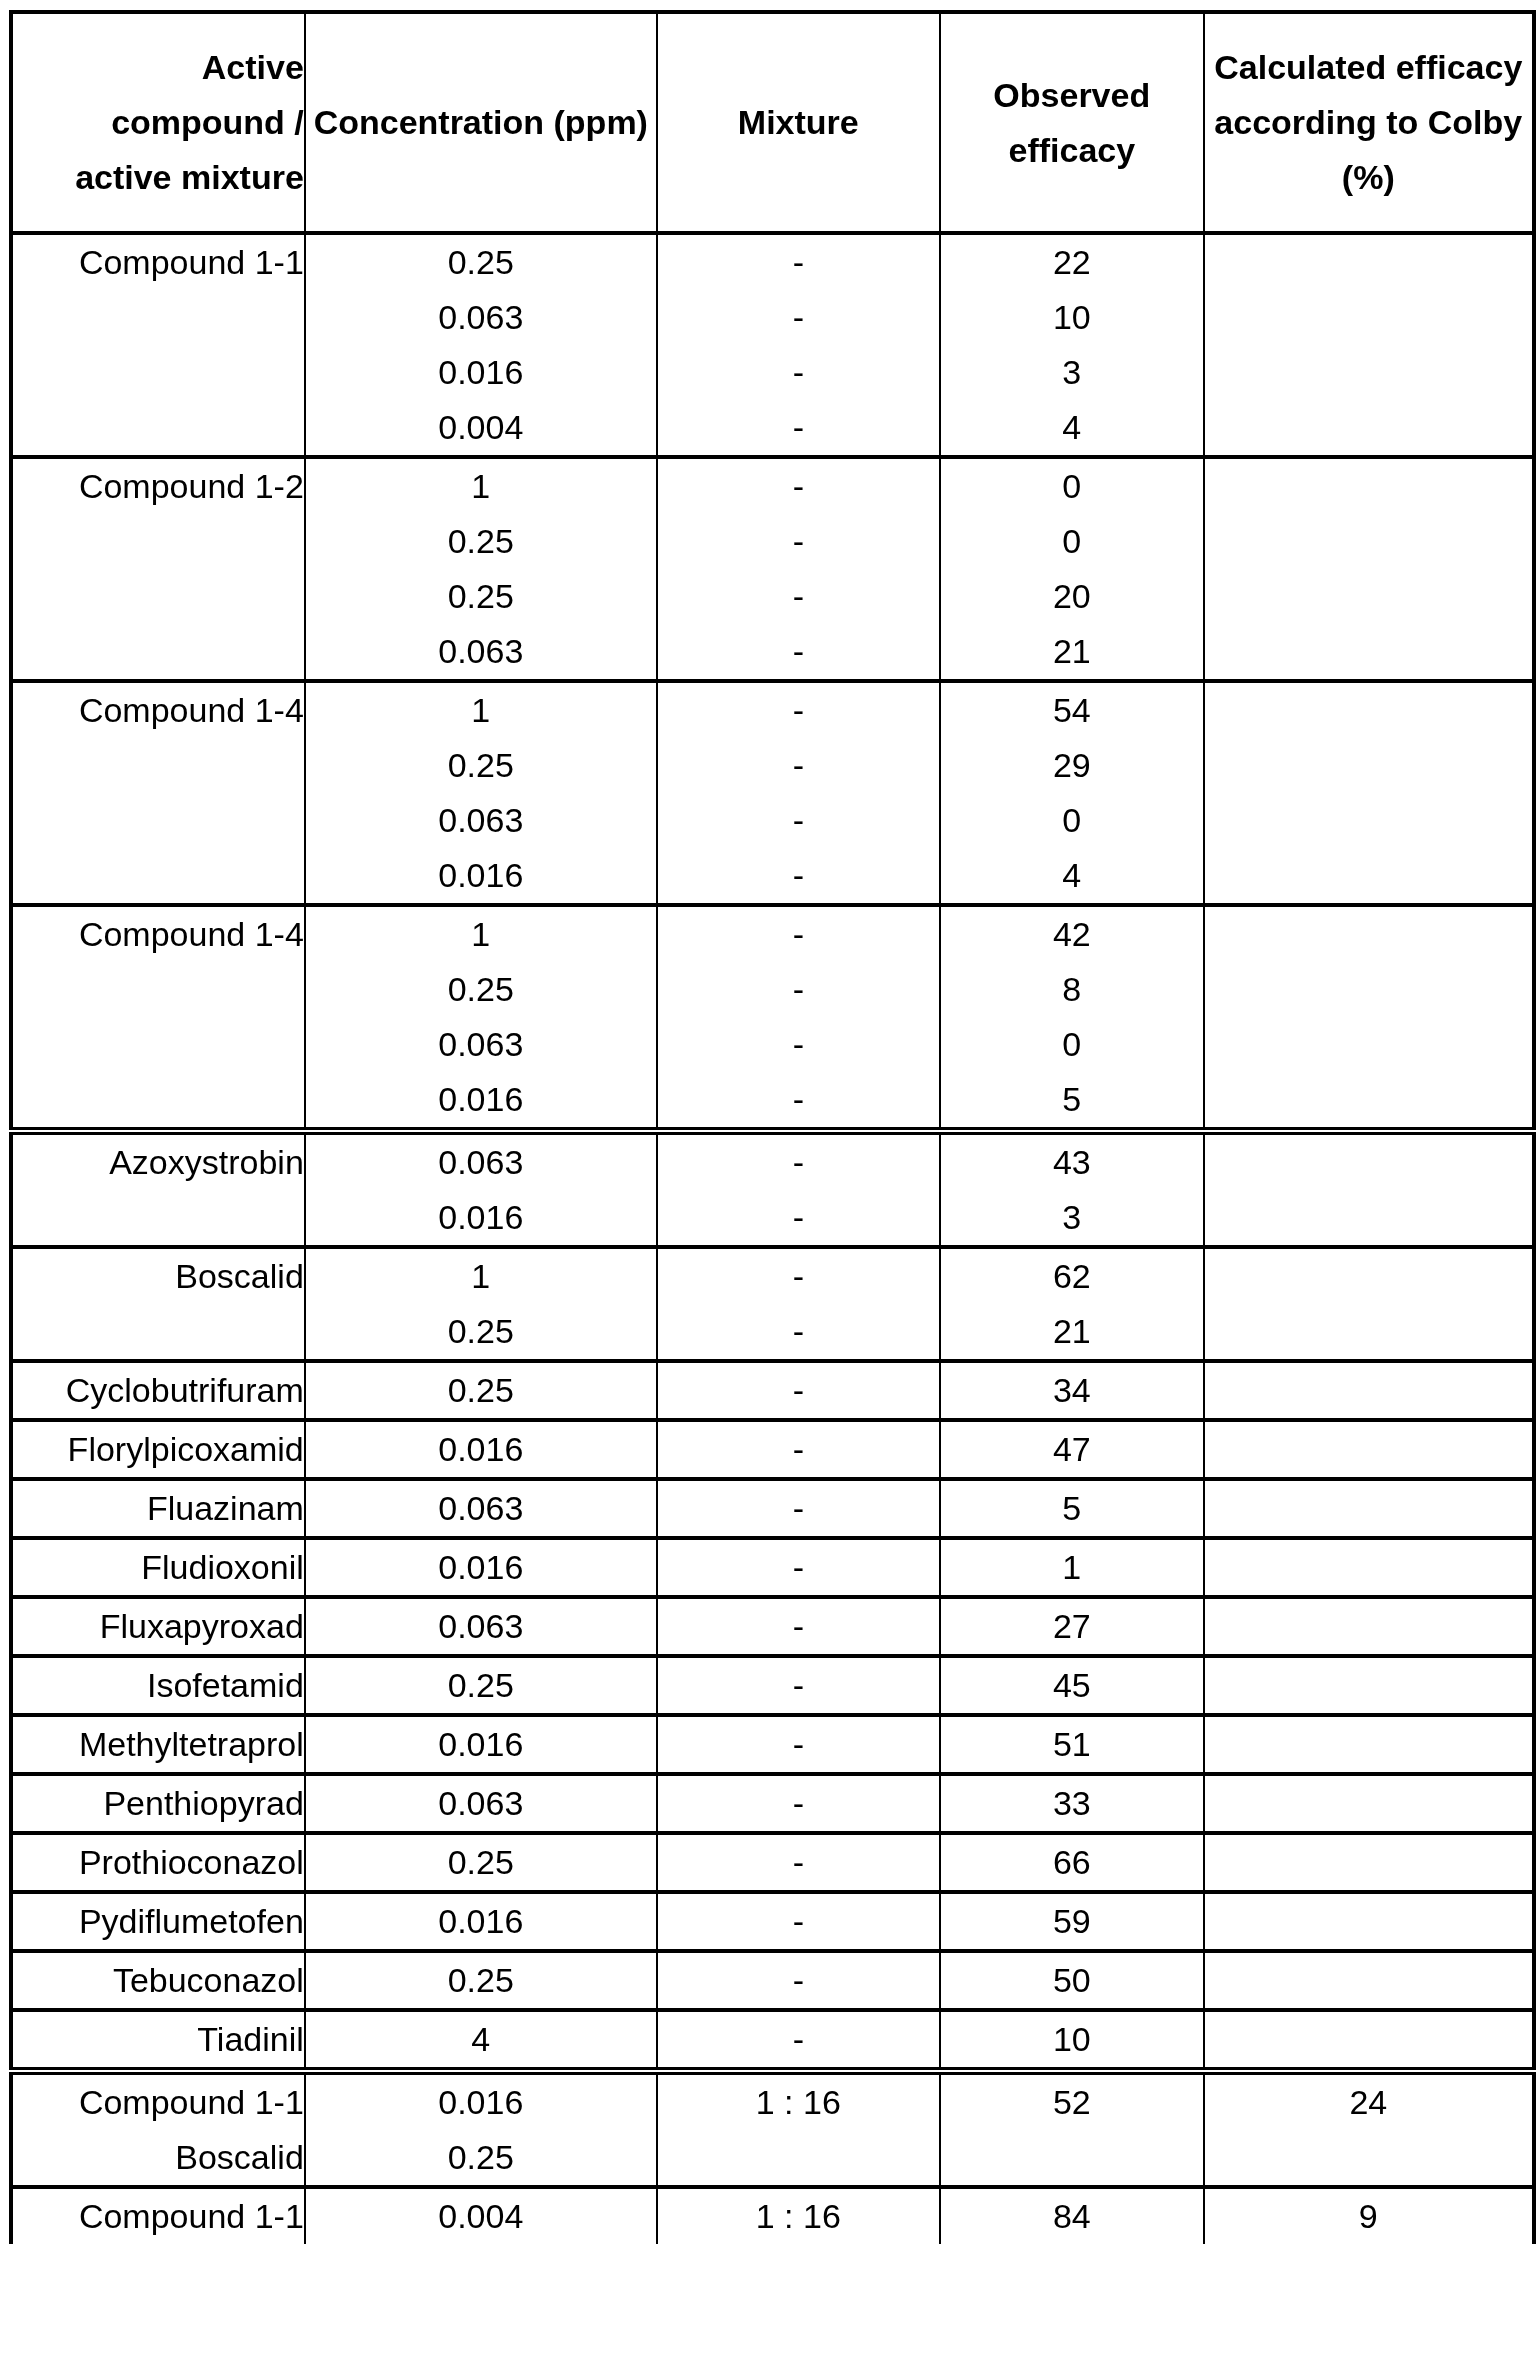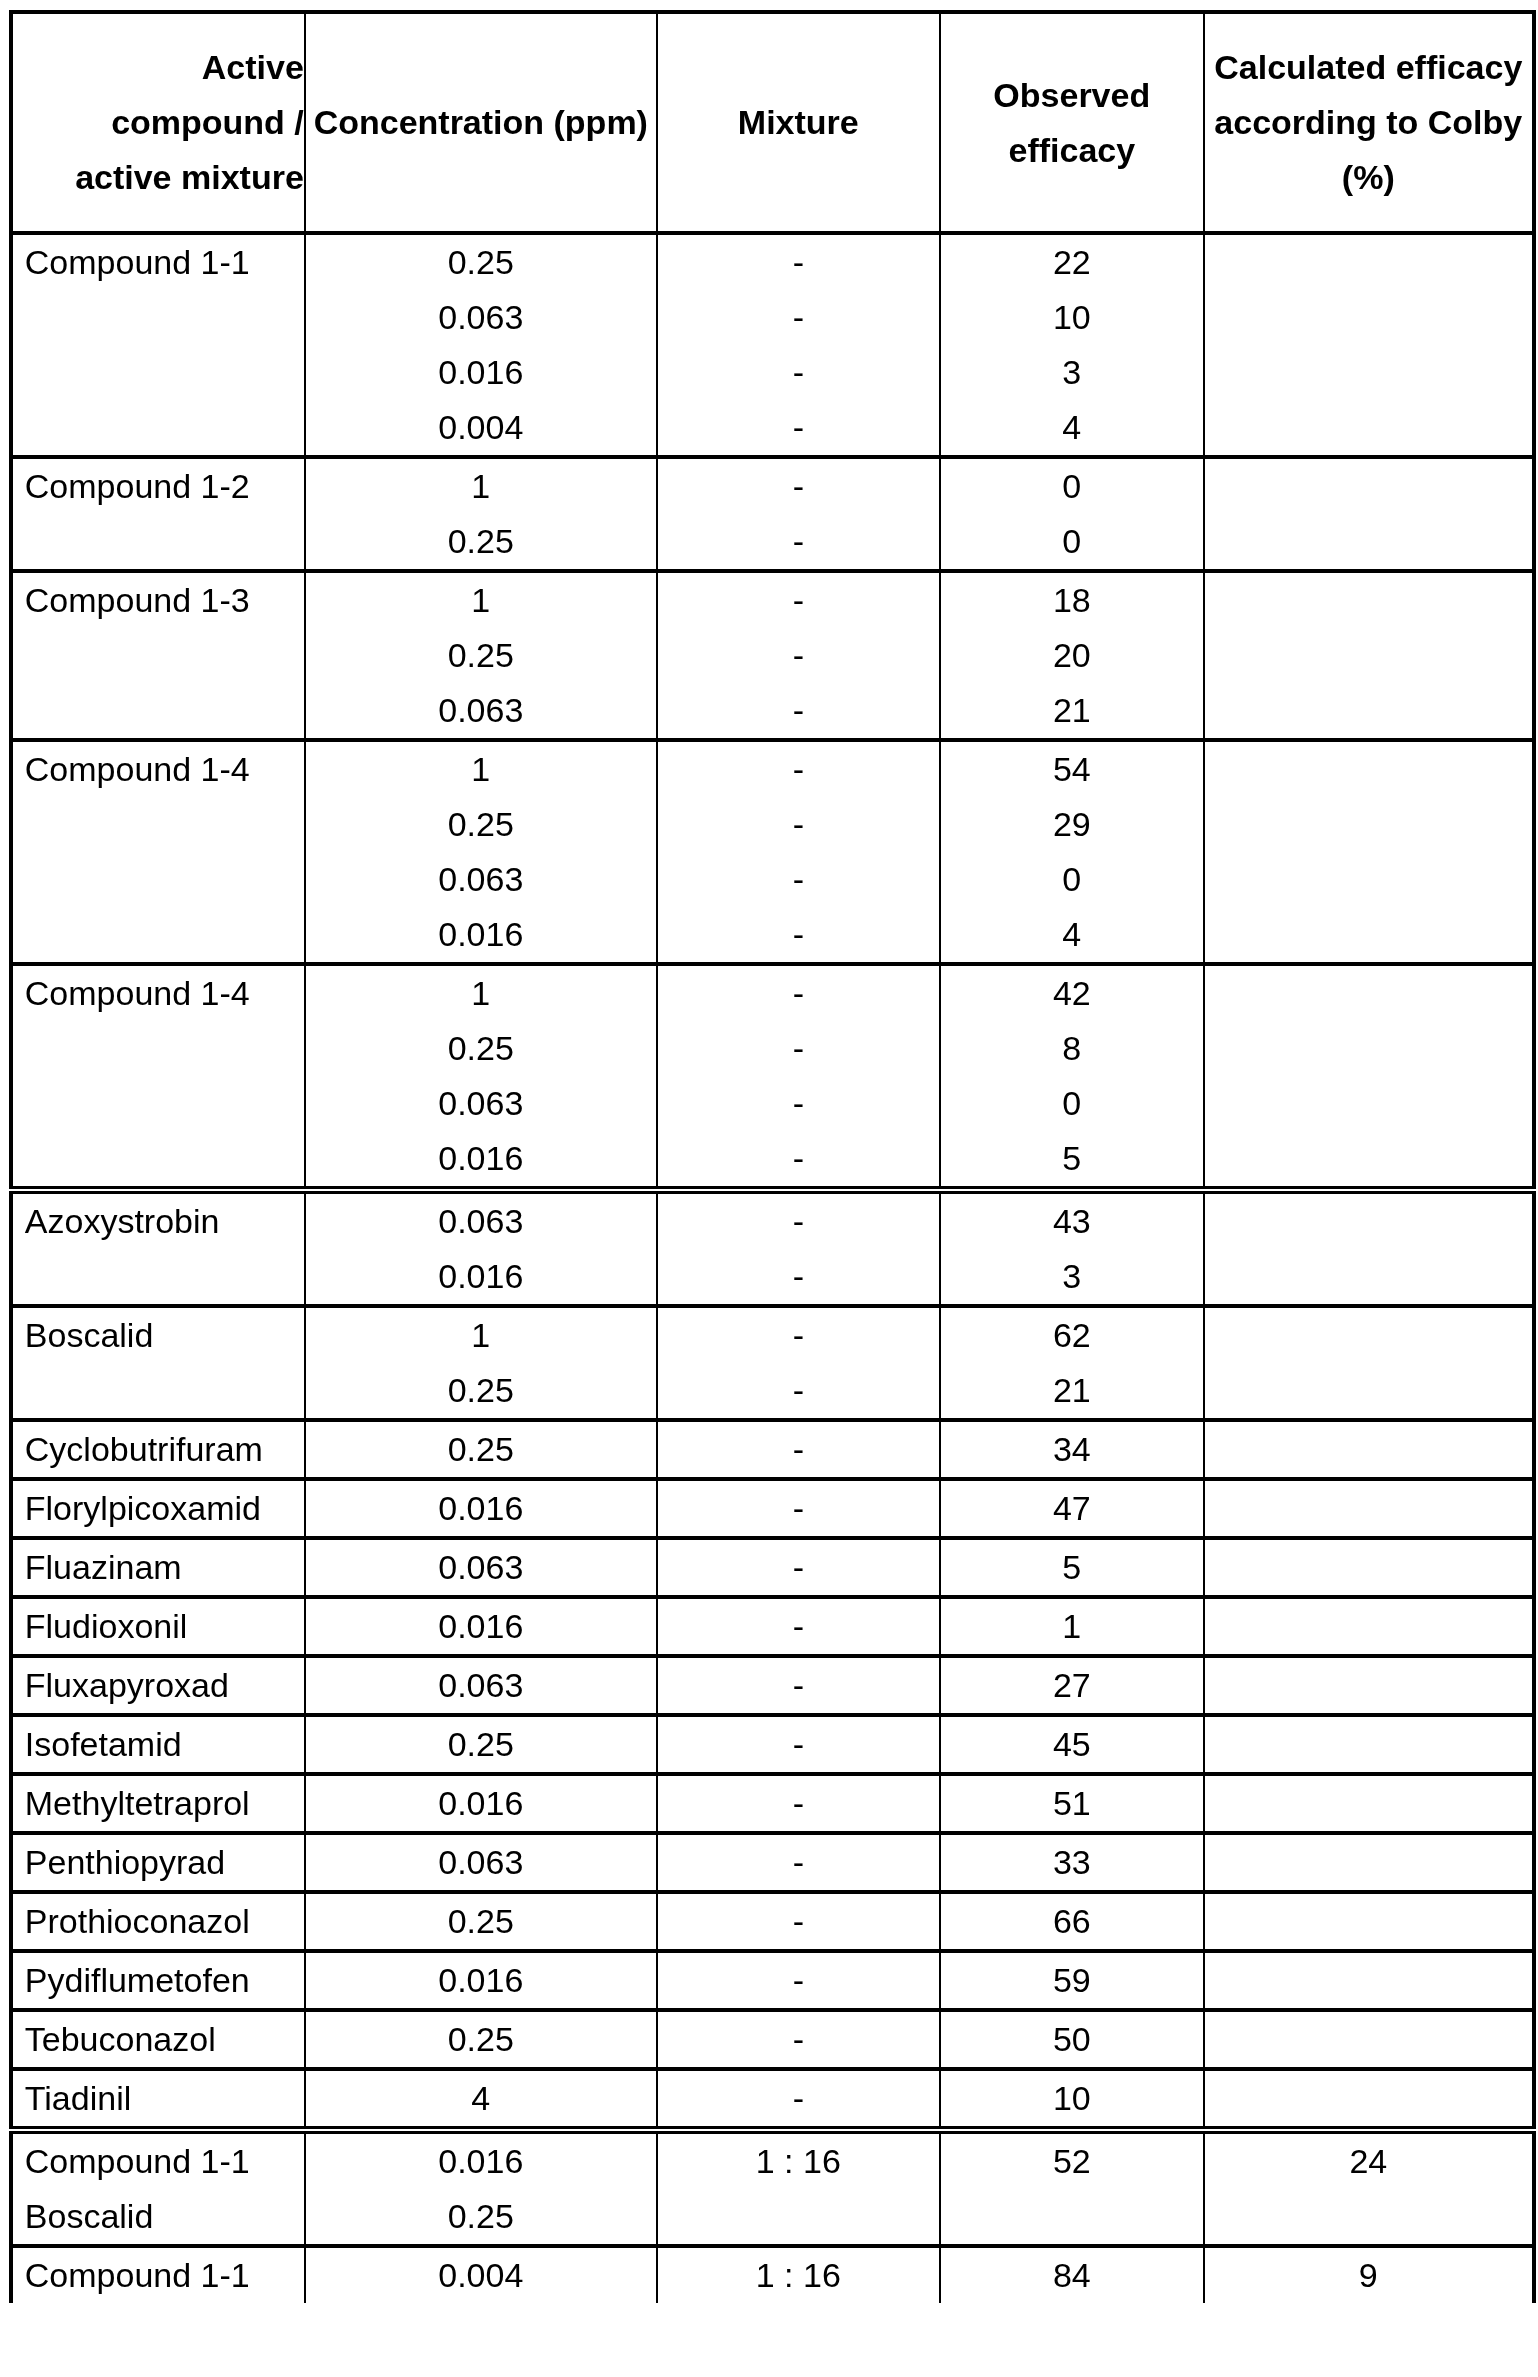--- a/index.html
+++ b/index.html
@@ -13,21 +13,21 @@
   .tbl col.c4 { width: 264px; }
   .tbl col.c5 { width: 330px; }
   .tbl th, .tbl td { border-left: 2.4px solid #000; border-right: 2.4px solid #000;
          padding: 0; vertical-align: top; font-size: 34px; }
   .tbl th { font-weight: bold; height: 217px; vertical-align: middle; text-align: center;
             line-height: 55px; border-top: 4px solid #000; border-bottom: 4px solid #000; }
   .tbl th.h1 { text-align: right; padding-left: 12px; }
   .tbl tr.first:not(.hdr) td { border-top: 4px solid #000; }
   .tbl tr.gap td { border-top: 8.8px double #000; }
   .tbl td { line-height: 55px; height: 55px; }
-  .tbl td.name { text-align: left; padding-left: 12px; white-space: nowrap; }
+  .tbl td.name { text-align: right; padding-left: 12px; white-space: nowrap; }
   .tbl td.num { text-align: center; }
   .tbl td.name, .tbl td.num { border-top: none; border-bottom: none; }
   .tbl tr.first td { border-top: 4px solid #000; }
   .tbl tr.gap td { border-top: 8.8px double #000; margin-top: 12px; }
   .tbl th:first-child, .tbl td:first-child { border-left-width: 4px; }
   .tbl th:last-child, .tbl td:last-child { border-right-width: 4px; }
 </style>
 </head>
 <body>
 
@@ -84,27 +84,20 @@
         <td class="num">0</td>
         <td class="num"></td>
       </tr>
       <tr>
         <td class="name"></td>
         <td class="num">0.25</td>
         <td class="num">-</td>
         <td class="num">0</td>
         <td class="num"></td>
       </tr>
-      <tr class="first">
-        <td class="name">Compound 1-3</td>
-        <td class="num">1</td>
-        <td class="num">-</td>
-        <td class="num">18</td>
-        <td class="num"></td>
-      </tr>
       <tr>
         <td class="name"></td>
         <td class="num">0.25</td>
         <td class="num">-</td>
         <td class="num">20</td>
         <td class="num"></td>
       </tr>
       <tr>
         <td class="name"></td>
         <td class="num">0.063</td>

